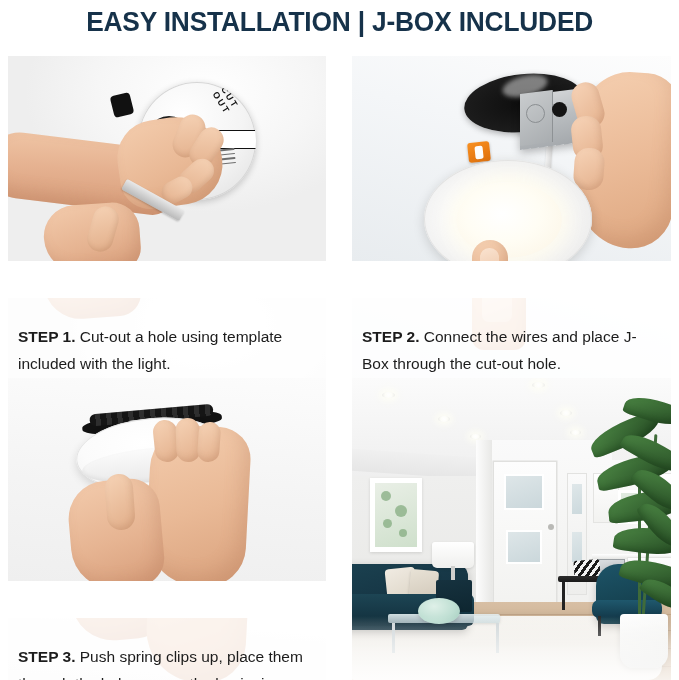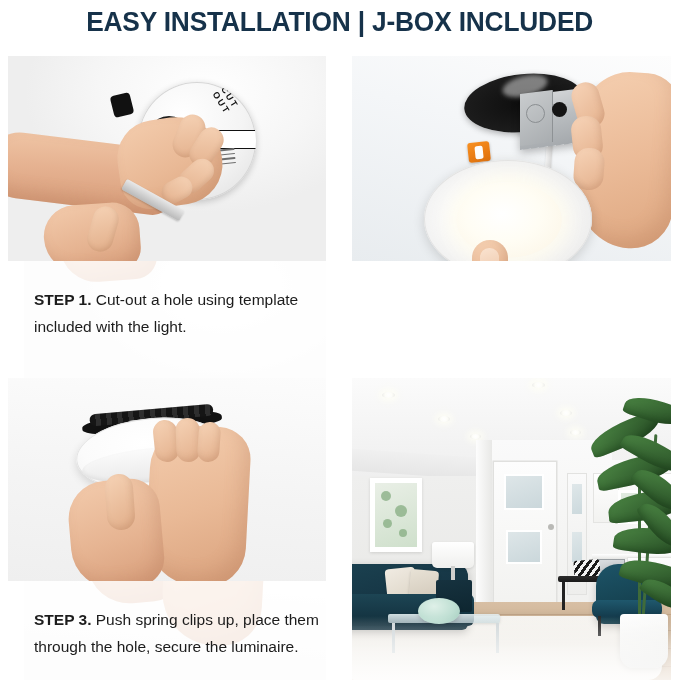--- a/index.html
+++ b/index.html
@@ -32,24 +32,25 @@
   .cell-3{left:8px;  top:334px; width:318px;height:302px;}
   .cell-4{left:352px;top:334px; width:319px;height:302px;}
 
   .photo{position:absolute;left:0;top:0;width:100%;overflow:hidden;}
   .photo-1,.photo-2{height:205px;}
   .photo-3{height:203px;}
   .photo-4{height:302px;}
 
   
   .caption{
-    position:absolute;left:16px;width:100%;
+    position:absolute;left:0;width:100%;
     box-sizing:border-box;padding:26px 10px 0 10px;
     font-size:15.5px;line-height:1.72;color:#1c1c1c;
     overflow:hidden;
+    margin-top:37px;
   }
   .cap-band-1{top:205px;height:139px;}
   .cap-band-2{top:205px;height:139px;}
   .cap-band-3{top:203px;height:99px;}
   .cap-overlay-4{top:212px;height:90px;}
   .caption .lead{font-weight:bold;}
 
   
   .cap-bleed{position:absolute;left:0;top:0;width:100%;height:100%;overflow:hidden;}
   .cap-bleed::after{
@@ -377,20 +378,30 @@
         <div class="p2-hand-r"></div>
         <div class="p2-fr p2-fr1"></div>
         <div class="p2-fr p2-fr2"></div>
         <div class="p2-fr p2-fr3"></div>
         <div class="p2-orange"></div>
         <div class="p2-light"></div>
         <div class="p2-light-in"></div>
         <div class="p2-thumb"></div>
         <div class="p2-nail"></div>
       </div>
+      <div class="caption cap-band-2">
+        <div class="cap-bleed">
+          <div class="p2-bg"></div>
+          <div class="p2-thumb" style="left:120px;top:-18px;width:54px;height:70px;"></div>
+          <div class="p2-nail" style="left:130px;top:-10px;width:30px;height:34px;"></div>
+        </div>
+        <div class="cap-text">
+          <span class="lead">STEP 2.</span><span> Connect the wires and place J-Box through the cut-out hole.</span>
+        </div>
+      </div>
     </div>
 
     <div class="cell cell-3">
       <div class="photo photo-3">
         <div class="p3-bg"></div>
         <div class="p3-gap"></div>
         <div class="p3-disc"></div>
         <div class="p3-disc-lip"></div>
         <div class="p3-handR"></div>
         <div class="p3-fR p3-fR1"></div>

